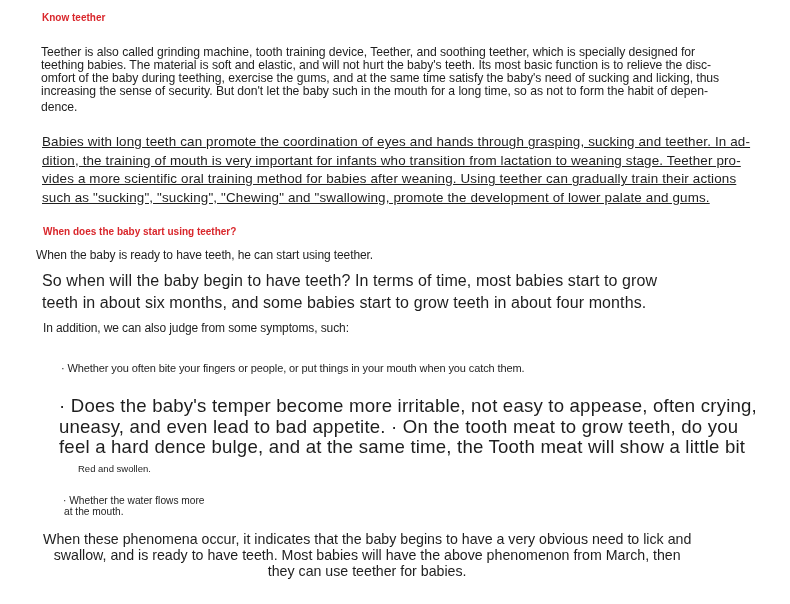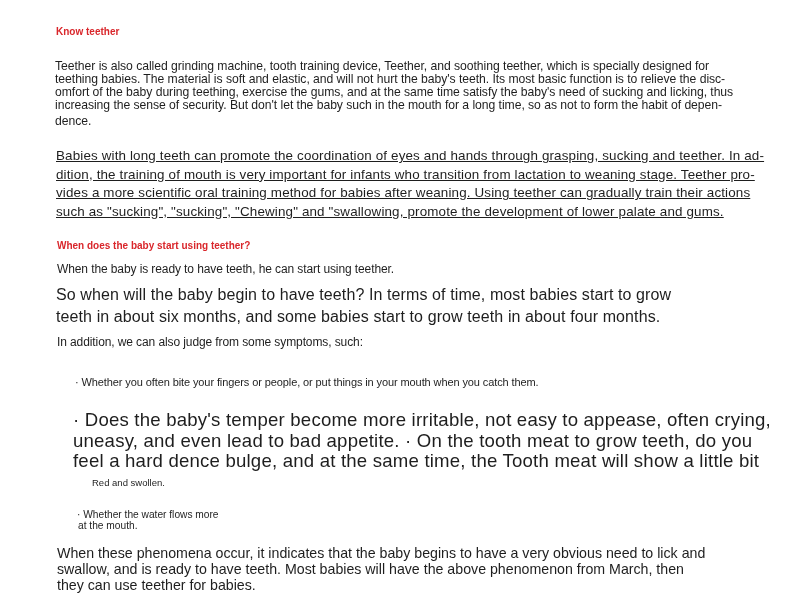--- a/index.html
+++ b/index.html
@@ -1,18 +1,18 @@
 <!DOCTYPE html>
 <html><head>
 <meta charset="utf-8">
 <style>
   html, body { margin: 0; padding: 0; background: #ffffff; }
   body { width: 790px; height: 604px; position: relative; overflow: hidden;
          font-family: "Liberation Sans", sans-serif; color: #1e1e1e; }
-  .abs { position: absolute; margin: 14px; }
+  .abs { position: absolute; margin: 0; }
   .red { color: #d9262b; }
   .h-small { font-size: 10px; line-height: 12px; }
   .p12 { font-size: 12.2px; line-height: 13px; letter-spacing: -0.05px; }
   .p13 { font-size: 13.4px; line-height: 18.5px; letter-spacing: 0.15px; }
   .p12b { font-size: 12px; line-height: 14px; letter-spacing: -0.1px; }
   .p16 { font-size: 16px; line-height: 22px; letter-spacing: 0.1px; }
   .p11 { font-size: 11px; line-height: 13px; letter-spacing: -0.1px; }
   .p18 { font-size: 18.6px; line-height: 20.5px; letter-spacing: 0.2px; }
   .p9 { font-size: 9.5px; line-height: 11px; }
   .p10 { font-size: 10.2px; line-height: 10.5px; }
@@ -36,21 +36,21 @@
 
   <p class="abs p13" style="left:42px; top:133px;text-decoration:underline;">
     <span class="line">Babies with long teeth can promote the coordination of eyes and hands through grasping, sucking and teether. In ad-</span>
     <span class="line">dition, the training of mouth is very important for infants who transition from lactation to weaning stage. Teether pro-</span>
     <span class="line">vides a more scientific oral training method for babies after weaning. Using teether can gradually train their actions</span>
     <span class="line">such as "sucking", "sucking", "Chewing" and "swallowing, promote the development of lower palate and gums.</span>
   </p>
 
   <h2 class="abs red h-small" style="left:43px; top:226px;">When does the baby start using teether?</h2>
 
-  <p class="abs p12b" style="left:43px; top:248px;">When the baby is ready to have teeth, he can start using teether.</p>
+  <p class="abs p12b" style="left:36px; top:248px;">When the baby is ready to have teeth, he can start using teether.</p>
 
   <p class="abs p16" style="left:42px; top:270px;">
     <span class="line">So when will the baby begin to have teeth? In terms of time, most babies start to grow</span>
     <span class="line">teeth in about six months, and some babies start to grow teeth in about four months.</span>
   </p>
 
   <p class="abs p12b" style="left:43px; top:321px;">In addition, we can also judge from some symptoms, such:</p>
 
   <p class="abs p11" style="left:61px; top:362px;">· Whether you often bite your fingers or people, or put things in your mouth when you catch them.</p>
 
@@ -60,19 +60,19 @@
     <span class="line">feel a hard dence bulge, and at the same time, the Tooth meat will show a little bit</span>
   </p>
 
   <p class="abs p9" style="left:78px; top:463px;">Red and swollen.</p>
 
   <p class="abs p10" style="left:63px; top:496px;">
     <span class="line">· Whether the water flows more</span>
     <span class="line" style="margin-left:1px;">at the mouth.</span>
   </p>
 
-  <p class="abs p14" style="left:43px; top:531px;">
+  <p class="abs p14" style="left:43px; top:531px;text-align:center;">
     <span class="line">When these phenomena occur, it indicates that the baby begins to have a very obvious need to lick and</span>
     <span class="line">swallow, and is ready to have teeth. Most babies will have the above phenomenon from March, then</span>
     <span class="line">they can use teether for babies.</span>
   </p>
 
 </div>
 
 </body></html>

